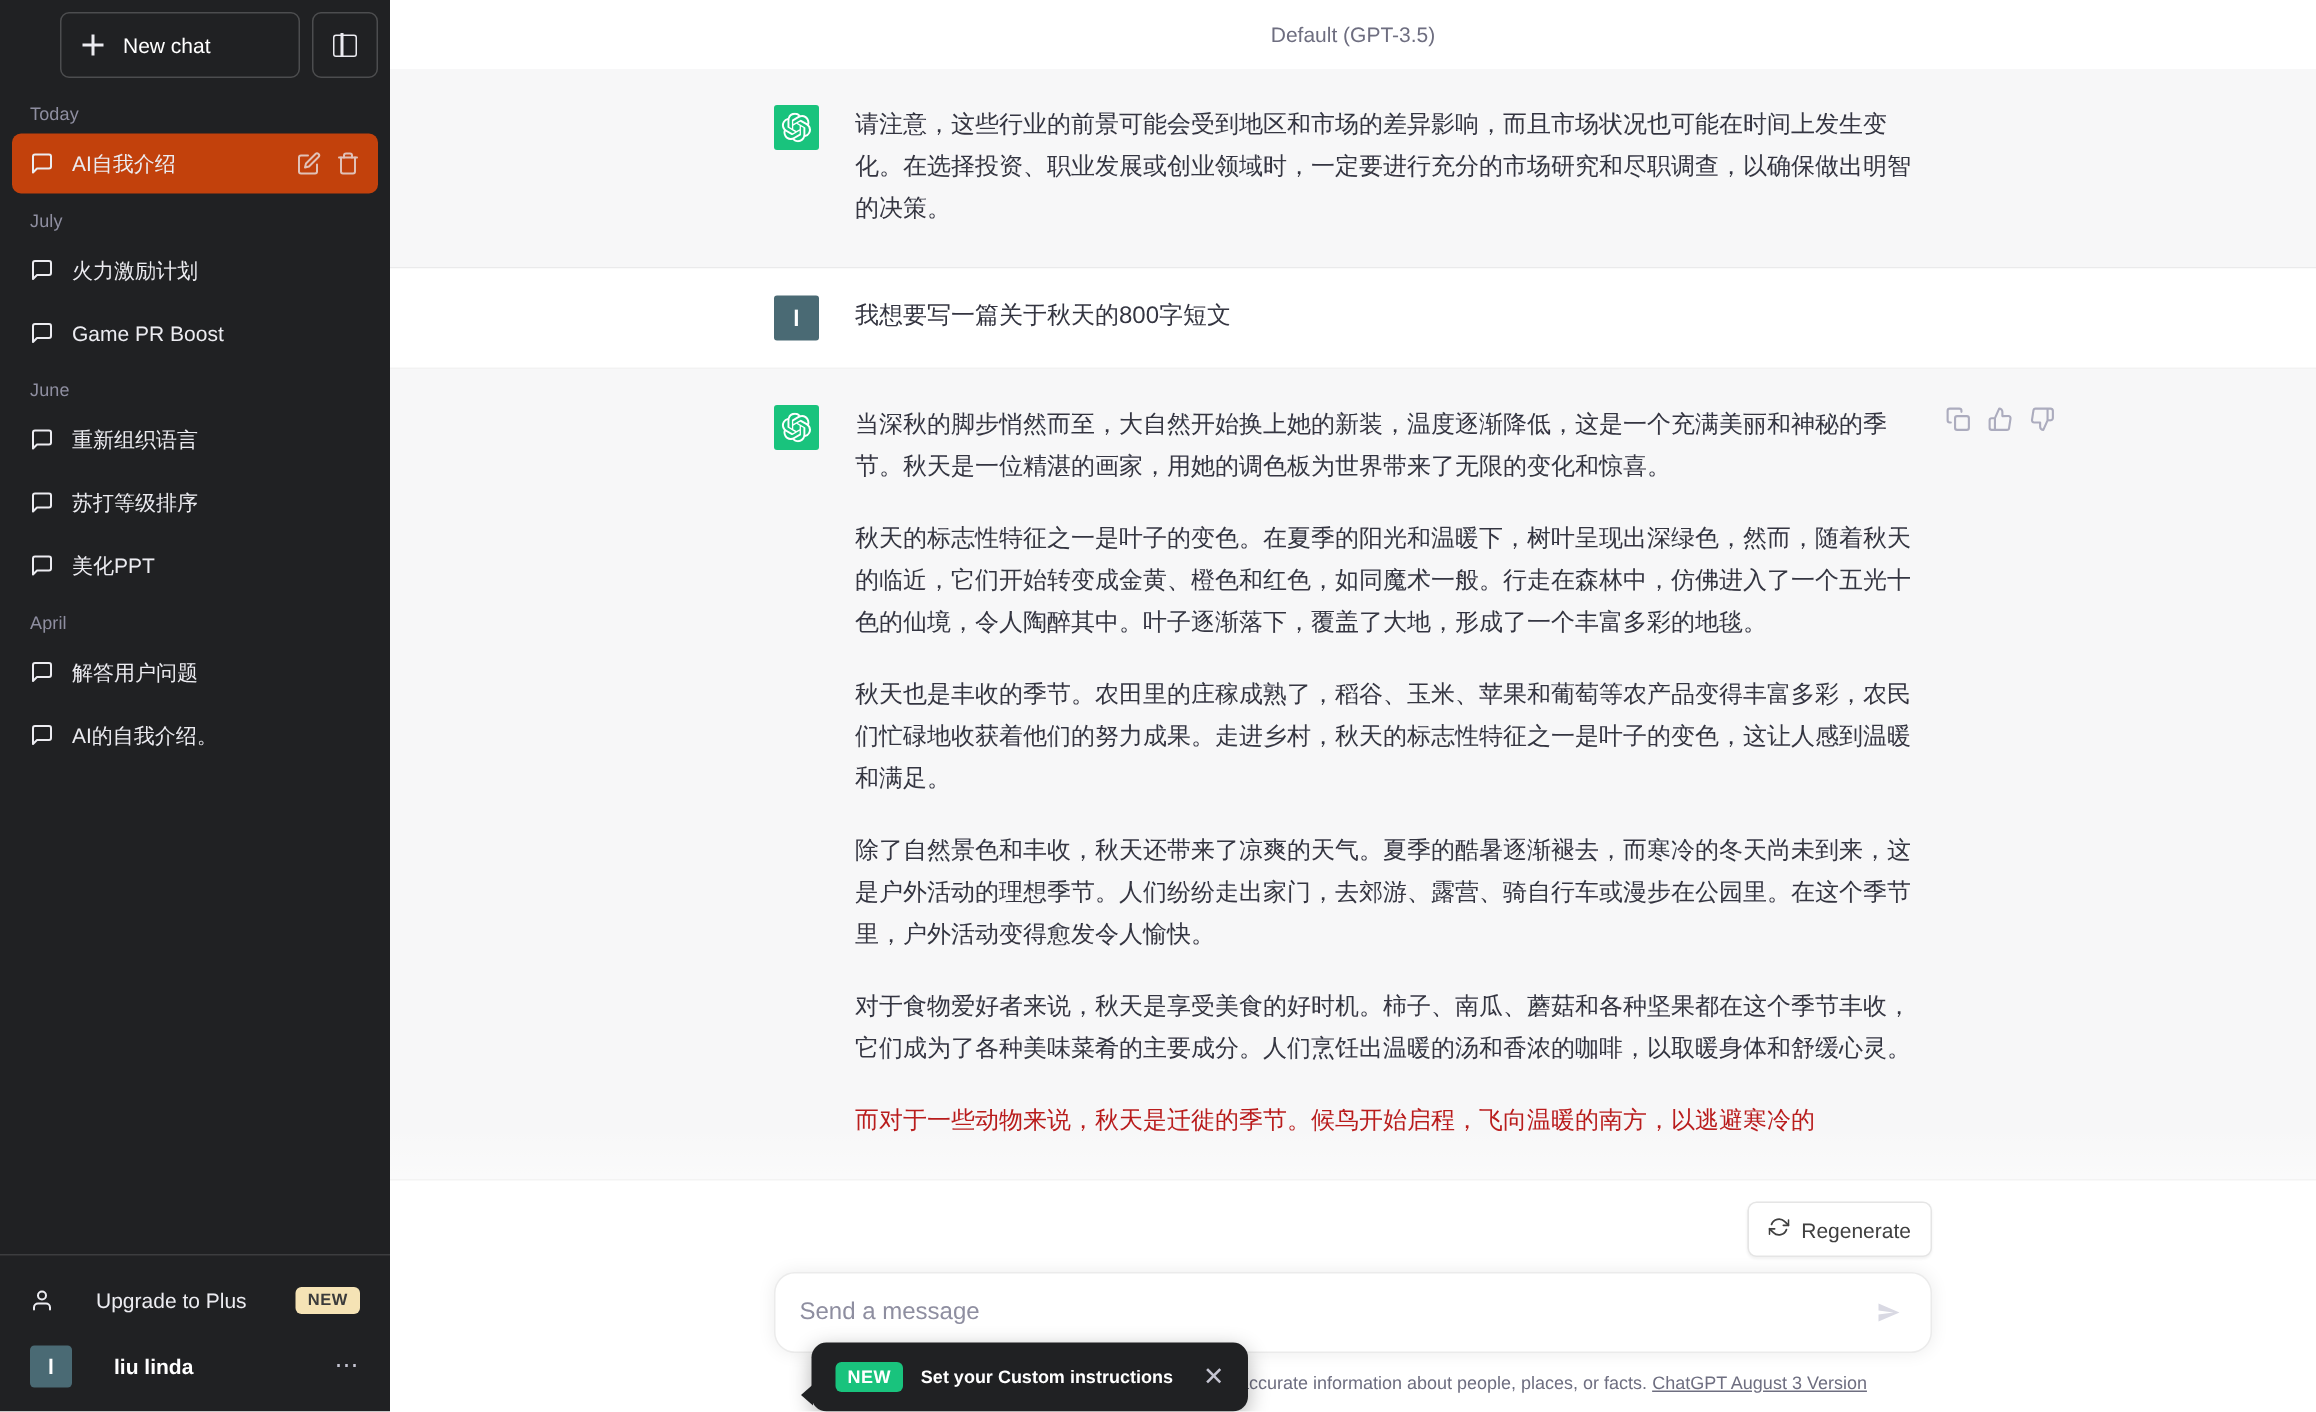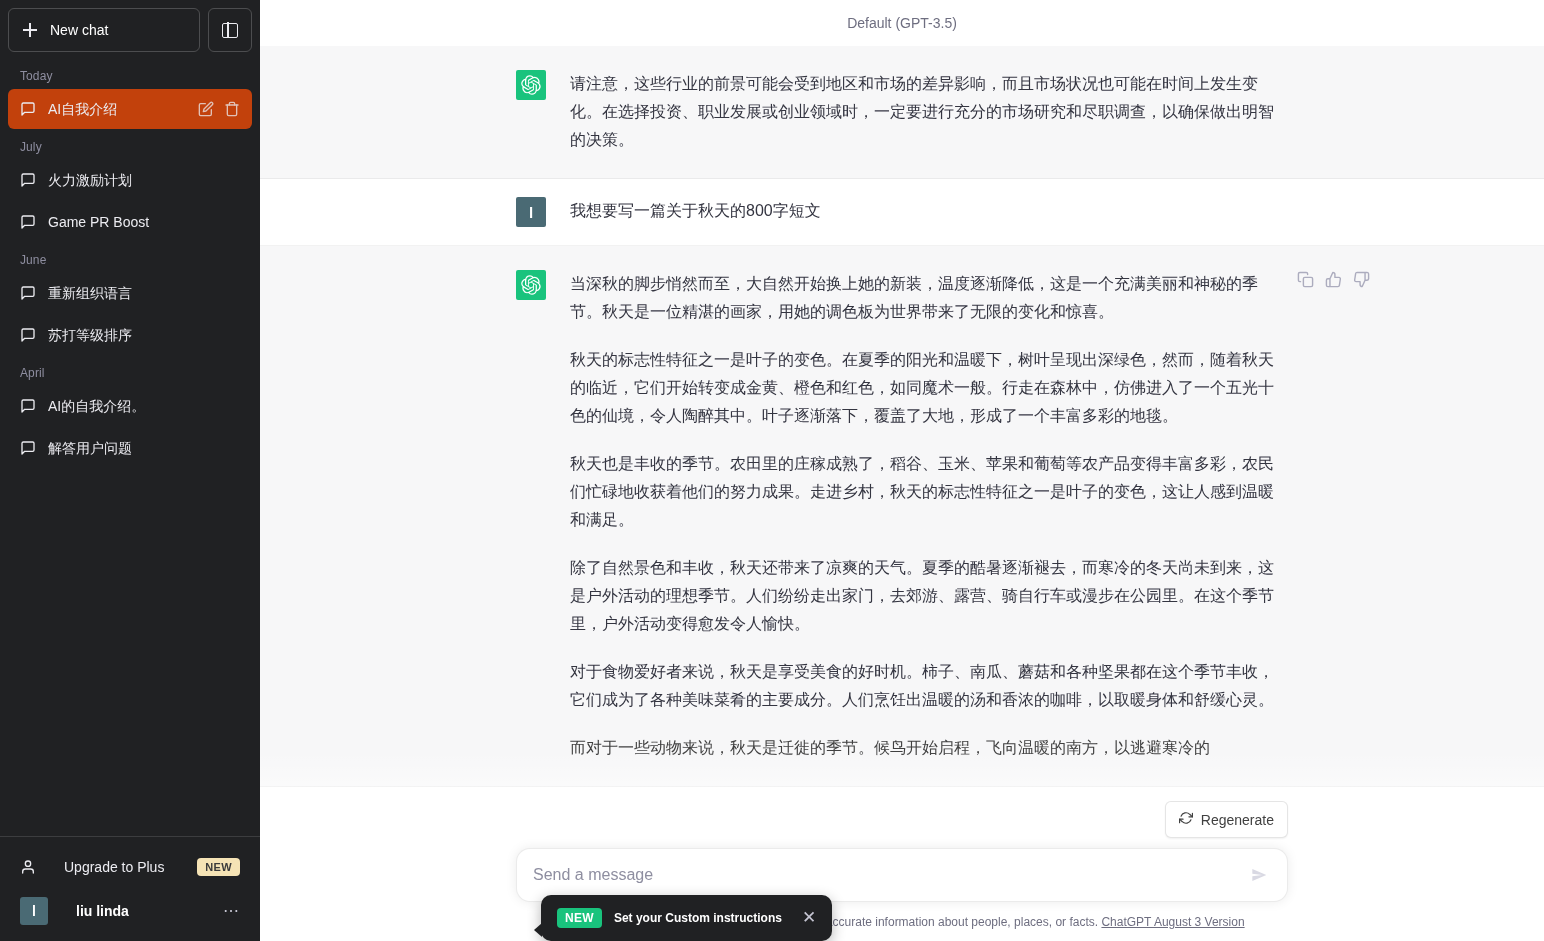--- a/index.html
+++ b/index.html
@@ -28,20 +28,21 @@
     display: flex;
     flex-direction: column;
     flex: 0 0 260px;
     position: relative;
   }
 
   .sidebar-top {
     display: flex;
     gap: 8px;
     padding: 8px;
+    margin-left: 32px;
   }
 
   .new-chat-btn {
     flex: 1 1 auto;
     height: 44px;
     border: 1px solid rgba(255,255,255,0.2);
     border-radius: 6px;
     display: flex;
     align-items: center;
     gap: 12px;
@@ -492,36 +493,44 @@
           <span class="chat-title">重新组织语言</span>
         </div>
         <div class="chat-item">
           <span class="chat-bubble-icon">
             <svg width="16" height="16" viewBox="0 0 24 24" fill="none" stroke="#ececf1" stroke-width="2" stroke-linecap="round" stroke-linejoin="round">
               <path d="M21 15a2 2 0 0 1-2 2H7l-4 4V5a2 2 0 0 1 2-2h14a2 2 0 0 1 2 2z"></path>
             </svg>
           </span>
           <span class="chat-title">苏打等级排序</span>
         </div>
+        <div class="chat-item">
+          <span class="chat-bubble-icon">
+            <svg width="16" height="16" viewBox="0 0 24 24" fill="none" stroke="#ececf1" stroke-width="2" stroke-linecap="round" stroke-linejoin="round">
+              <path d="M21 15a2 2 0 0 1-2 2H7l-4 4V5a2 2 0 0 1 2-2h14a2 2 0 0 1 2 2z"></path>
+            </svg>
+          </span>
+          <span class="chat-title">美化PPT</span>
+        </div>
         <div class="group-label">April</div>
         <div class="chat-item">
           <span class="chat-bubble-icon">
             <svg width="16" height="16" viewBox="0 0 24 24" fill="none" stroke="#ececf1" stroke-width="2" stroke-linecap="round" stroke-linejoin="round">
               <path d="M21 15a2 2 0 0 1-2 2H7l-4 4V5a2 2 0 0 1 2-2h14a2 2 0 0 1 2 2z"></path>
             </svg>
           </span>
+          <span class="chat-title">解答用户问题</span>
+        </div>
+        <div class="chat-item">
+          <span class="chat-bubble-icon">
+            <svg width="16" height="16" viewBox="0 0 24 24" fill="none" stroke="#ececf1" stroke-width="2" stroke-linecap="round" stroke-linejoin="round">
+              <path d="M21 15a2 2 0 0 1-2 2H7l-4 4V5a2 2 0 0 1 2-2h14a2 2 0 0 1 2 2z"></path>
+            </svg>
+          </span>
           <span class="chat-title">AI的自我介绍。</span>
-        </div>
-        <div class="chat-item">
-          <span class="chat-bubble-icon">
-            <svg width="16" height="16" viewBox="0 0 24 24" fill="none" stroke="#ececf1" stroke-width="2" stroke-linecap="round" stroke-linejoin="round">
-              <path d="M21 15a2 2 0 0 1-2 2H7l-4 4V5a2 2 0 0 1 2-2h14a2 2 0 0 1 2 2z"></path>
-            </svg>
-          </span>
-          <span class="chat-title">解答用户问题</span>
         </div>
       </div>
 
     <div class="sidebar-bottom">
       <div class="bottom-row">
         <span class="person-icon">
           <svg width="16" height="16" viewBox="0 0 24 24" fill="none" stroke="#ececf1" stroke-width="2" stroke-linecap="round" stroke-linejoin="round">
             <path d="M20 21v-2a4 4 0 0 0-4-4H8a4 4 0 0 0-4 4v2"></path>
             <circle cx="12" cy="7" r="4"></circle>
           </svg>
@@ -576,21 +585,21 @@
                   <path d="M37.532 16.87a9.963 9.963 0 0 0-.856-8.184 10.078 10.078 0 0 0-10.855-4.835A9.964 9.964 0 0 0 18.306.5a10.079 10.079 0 0 0-9.614 6.977 9.967 9.967 0 0 0-6.664 4.834 10.08 10.08 0 0 0 1.24 11.817 9.965 9.965 0 0 0 .856 8.185 10.079 10.079 0 0 0 10.855 4.835 9.965 9.965 0 0 0 7.516 3.35 10.078 10.078 0 0 0 9.617-6.981 9.967 9.967 0 0 0 6.663-4.834 10.079 10.079 0 0 0-1.243-11.813zM22.498 37.886a7.474 7.474 0 0 1-4.799-1.735l.237-.134 7.97-4.6a1.294 1.294 0 0 0 .655-1.134V19.054l3.37 1.945a.12.12 0 0 1 .066.092v9.299a7.505 7.505 0 0 1-7.5 7.496zM6.392 31.006a7.471 7.471 0 0 1-.894-5.023l.237.142 7.977 4.6a1.294 1.294 0 0 0 1.302 0l9.737-5.614v3.89a.12.12 0 0 1-.048.103l-8.061 4.649a7.504 7.504 0 0 1-10.25-2.748zM4.297 13.62A7.469 7.469 0 0 1 8.2 10.333v9.458a1.32 1.32 0 0 0 .655 1.133l9.687 5.59-3.375 1.945a.12.12 0 0 1-.115 0l-8.05-4.652a7.504 7.504 0 0 1-2.707-10.186zm27.658 6.437l-9.74-5.64 3.374-1.945a.12.12 0 0 1 .114 0l8.06 4.649a7.498 7.498 0 0 1-1.158 13.528v-9.458a1.293 1.293 0 0 0-.65-1.134zm3.36-5.06l-.237-.142-7.96-4.63a1.3 1.3 0 0 0-1.308 0L16.08 15.84v-3.89a.12.12 0 0 1 .047-.103l8.06-4.645a7.496 7.496 0 0 1 11.128 7.76zM14.251 21.9l-3.375-1.945a.12.12 0 0 1-.065-.097V10.56a7.498 7.498 0 0 1 12.293-5.756l-.236.134-7.97 4.6a1.294 1.294 0 0 0-.656 1.134zm1.83-3.95l4.337-2.501 4.34 2.5v5l-4.33 2.5-4.34-2.5z"></path>
                 </svg>
               </div>
             </div>
             <div class="msg-body">
               <p>当深秋的脚步悄然而至，大自然开始换上她的新装，温度逐渐降低，这是一个充满美丽和神秘的季节。秋天是一位精湛的画家，用她的调色板为世界带来了无限的变化和惊喜。</p>
               <p>秋天的标志性特征之一是叶子的变色。在夏季的阳光和温暖下，树叶呈现出深绿色，然而，随着秋天的临近，它们开始转变成金黄、橙色和红色，如同魔术一般。行走在森林中，仿佛进入了一个五光十色的仙境，令人陶醉其中。叶子逐渐落下，覆盖了大地，形成了一个丰富多彩的地毯。</p>
               <p>秋天也是丰收的季节。农田里的庄稼成熟了，稻谷、玉米、苹果和葡萄等农产品变得丰富多彩，农民们忙碌地收获着他们的努力成果。走进乡村，秋天的标志性特征之一是叶子的变色，这让人感到温暖和满足。</p>
               <p>除了自然景色和丰收，秋天还带来了凉爽的天气。夏季的酷暑逐渐褪去，而寒冷的冬天尚未到来，这是户外活动的理想季节。人们纷纷走出家门，去郊游、露营、骑自行车或漫步在公园里。在这个季节里，户外活动变得愈发令人愉快。</p>
               <p>对于食物爱好者来说，秋天是享受美食的好时机。柿子、南瓜、蘑菇和各种坚果都在这个季节丰收，它们成为了各种美味菜肴的主要成分。人们烹饪出温暖的汤和香浓的咖啡，以取暖身体和舒缓心灵。</p>
-              <p style="color: #404040;">而对于一些动物来说，秋天是迁徙的季节。候鸟开始启程，飞向温暖的南方，以逃避寒冷的</p>
+              <p style="color: #b91c1c;">而对于一些动物来说，秋天是迁徙的季节。候鸟开始启程，飞向温暖的南方，以逃避寒冷的</p>
             </div>
             <div class="msg-actions">
               <span class="icon-btn">
                 <svg width="17" height="17" viewBox="0 0 24 24" fill="none" stroke="currentColor" stroke-width="2" stroke-linecap="round" stroke-linejoin="round">
                   <rect x="9" y="9" width="13" height="13" rx="2" ry="2"></rect>
                   <path d="M5 15H4a2 2 0 0 1-2-2V4a2 2 0 0 1 2-2h9a2 2 0 0 1 2 2v1"></path>
                 </svg>
               </span>
               <span class="icon-btn">
                 <svg width="17" height="17" viewBox="0 0 24 24" fill="none" stroke="currentColor" stroke-width="2" stroke-linecap="round" stroke-linejoin="round">

